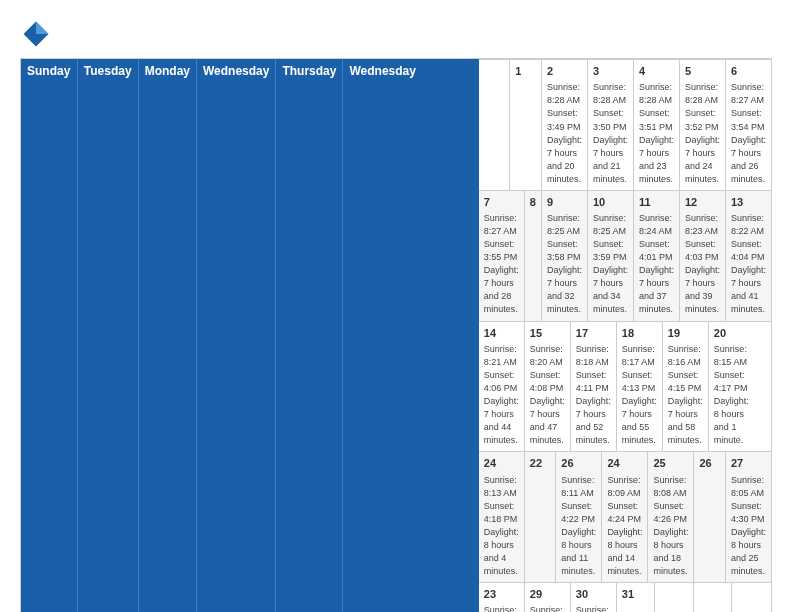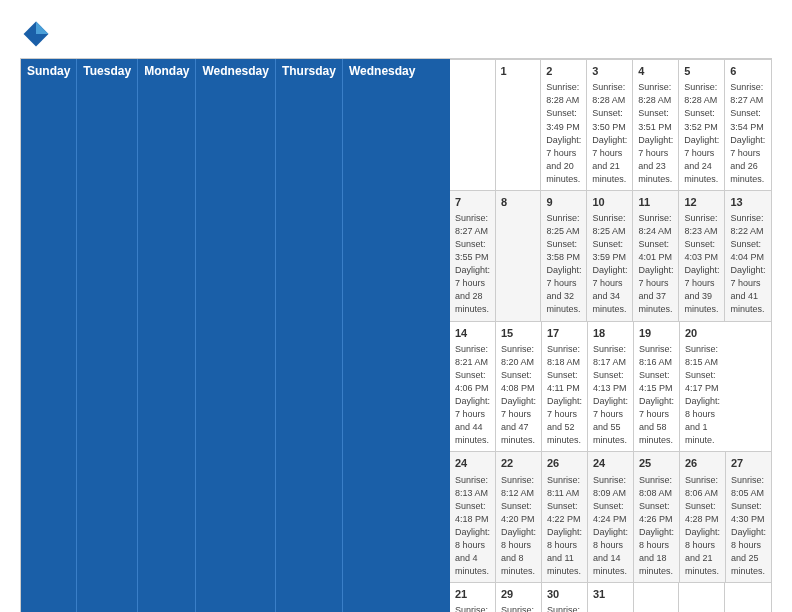--- a/index.html
+++ b/index.html
@@ -220,46 +220,44 @@
             <div class="cell-info">Sunrise: 8:15 AM<br>Sunset: 4:17 PM<br>Daylight: 8 hours and 1 minute.</div>
           </div>
         </div>
         <div class="cal-row">
           <div class="cal-cell alt-row">
             <span class="day-num">24</span>
             <div class="cell-info">Sunrise: 8:13 AM<br>Sunset: 4:18 PM<br>Daylight: 8 hours and 4 minutes.</div>
           </div>
           <div class="cal-cell alt-row">
             <span class="day-num">22</span>
-            <div class="cell-info">Sunrise: 8:12 AM<br>Sunset: 4:20 PM<br>Daylight: 8 hours and 8 minutes.</div>
           </div>
           <div class="cal-cell alt-row">
             <span class="day-num">26</span>
             <div class="cell-info">Sunrise: 8:11 AM<br>Sunset: 4:22 PM<br>Daylight: 8 hours and 11 minutes.</div>
           </div>
           <div class="cal-cell alt-row">
             <span class="day-num">24</span>
             <div class="cell-info">Sunrise: 8:09 AM<br>Sunset: 4:24 PM<br>Daylight: 8 hours and 14 minutes.</div>
           </div>
           <div class="cal-cell alt-row">
             <span class="day-num">25</span>
             <div class="cell-info">Sunrise: 8:08 AM<br>Sunset: 4:26 PM<br>Daylight: 8 hours and 18 minutes.</div>
           </div>
           <div class="cal-cell alt-row">
             <span class="day-num">26</span>
-            <div class="cell-info">Sunrise: 8:06 AM<br>Sunset: 4:28 PM<br>Daylight: 8 hours and 21 minutes.</div>
           </div>
           <div class="cal-cell alt-row">
             <span class="day-num">27</span>
             <div class="cell-info">Sunrise: 8:05 AM<br>Sunset: 4:30 PM<br>Daylight: 8 hours and 25 minutes.</div>
           </div>
         </div>
         <div class="cal-row">
           <div class="cal-cell">
-            <span class="day-num">21</span>
+            <span class="day-num">23</span>
             <div class="cell-info">Sunrise: 8:03 AM<br>Sunset: 4:32 PM<br>Daylight: 8 hours and 28 minutes.</div>
           </div>
           <div class="cal-cell">
             <span class="day-num">29</span>
             <div class="cell-info">Sunrise: 8:02 AM<br>Sunset: 4:34 PM<br>Daylight: 8 hours and 32 minutes.</div>
           </div>
           <div class="cal-cell">
             <span class="day-num">30</span>
             <div class="cell-info">Sunrise: 8:00 AM<br>Sunset: 4:36 PM<br>Daylight: 8 hours and 36 minutes.</div>
           </div>

